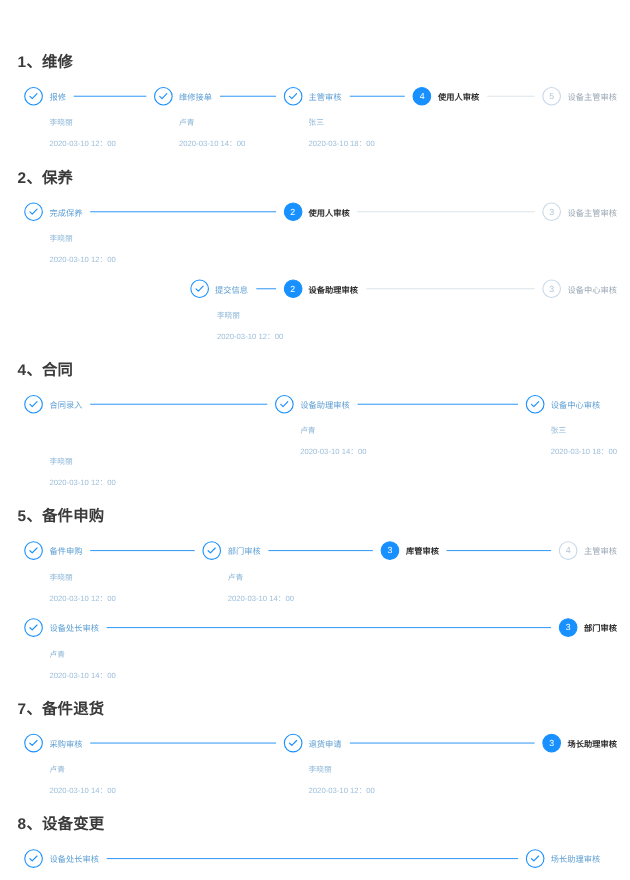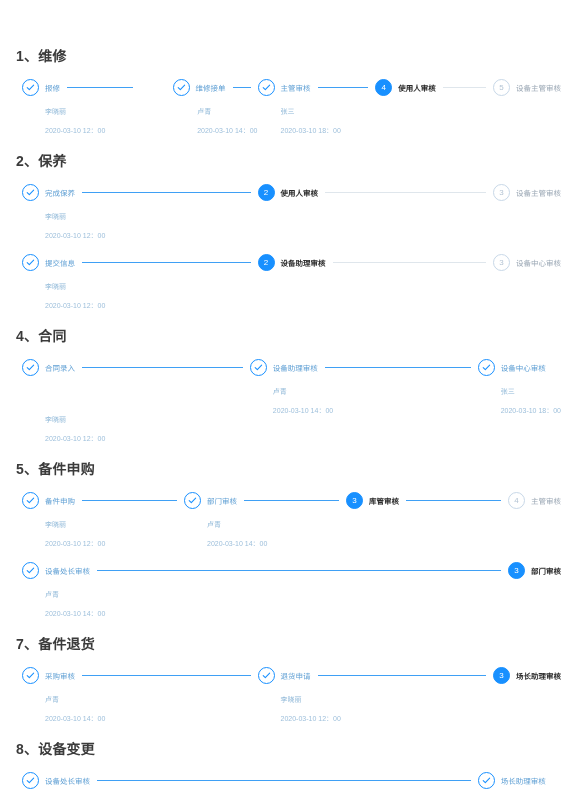--- a/index.html
+++ b/index.html
@@ -103,21 +103,21 @@
               </svg>
             </div>
             <div class="step-label done">报修</div>
             <div class="step-tail on"></div>
           </div>
           <div class="step-meta">
             <div class="step-user">李晓丽</div>
             <div class="step-time">2020-03-10 12：00</div>
           </div>
         </div>
-        <div class="step" style="flex: 1 1 0px; align-items: flex-end;">
+        <div class="step" style="flex: 1 1 0px;">
           <div class="step-head">
             <div class="step-icon done">
               <svg width="9" height="9" viewBox="0 0 12 12" aria-hidden="true">
                 <path d="M1.6 6.2 L4.4 8.9 L10.2 2.9" fill="none" stroke="currentColor" stroke-width="1.4" stroke-linecap="round" stroke-linejoin="round"></path>
               </svg>
             </div>
             <div class="step-label done">维修接单</div>
             <div class="step-tail on"></div>
           </div>
           <div class="step-meta">
@@ -195,21 +195,21 @@
               <span>3</span>
             </div>
             <div class="step-label wait">设备主管审核</div>
           </div>
           <div class="step-meta empty"></div>
         </div>
       </div>
     </div>
     <div class="section">
       <div class="steps">
-        <div class="step" style="flex: 1 1 0px;">
+        <div class="step" style="flex: 1 1 0px; align-items: flex-end;">
           <div class="step-head">
             <div class="step-icon done">
               <svg width="9" height="9" viewBox="0 0 12 12" aria-hidden="true">
                 <path d="M1.6 6.2 L4.4 8.9 L10.2 2.9" fill="none" stroke="currentColor" stroke-width="1.4" stroke-linecap="round" stroke-linejoin="round"></path>
               </svg>
             </div>
             <div class="step-label done">提交信息</div>
             <div class="step-tail on"></div>
           </div>
           <div class="step-meta">

